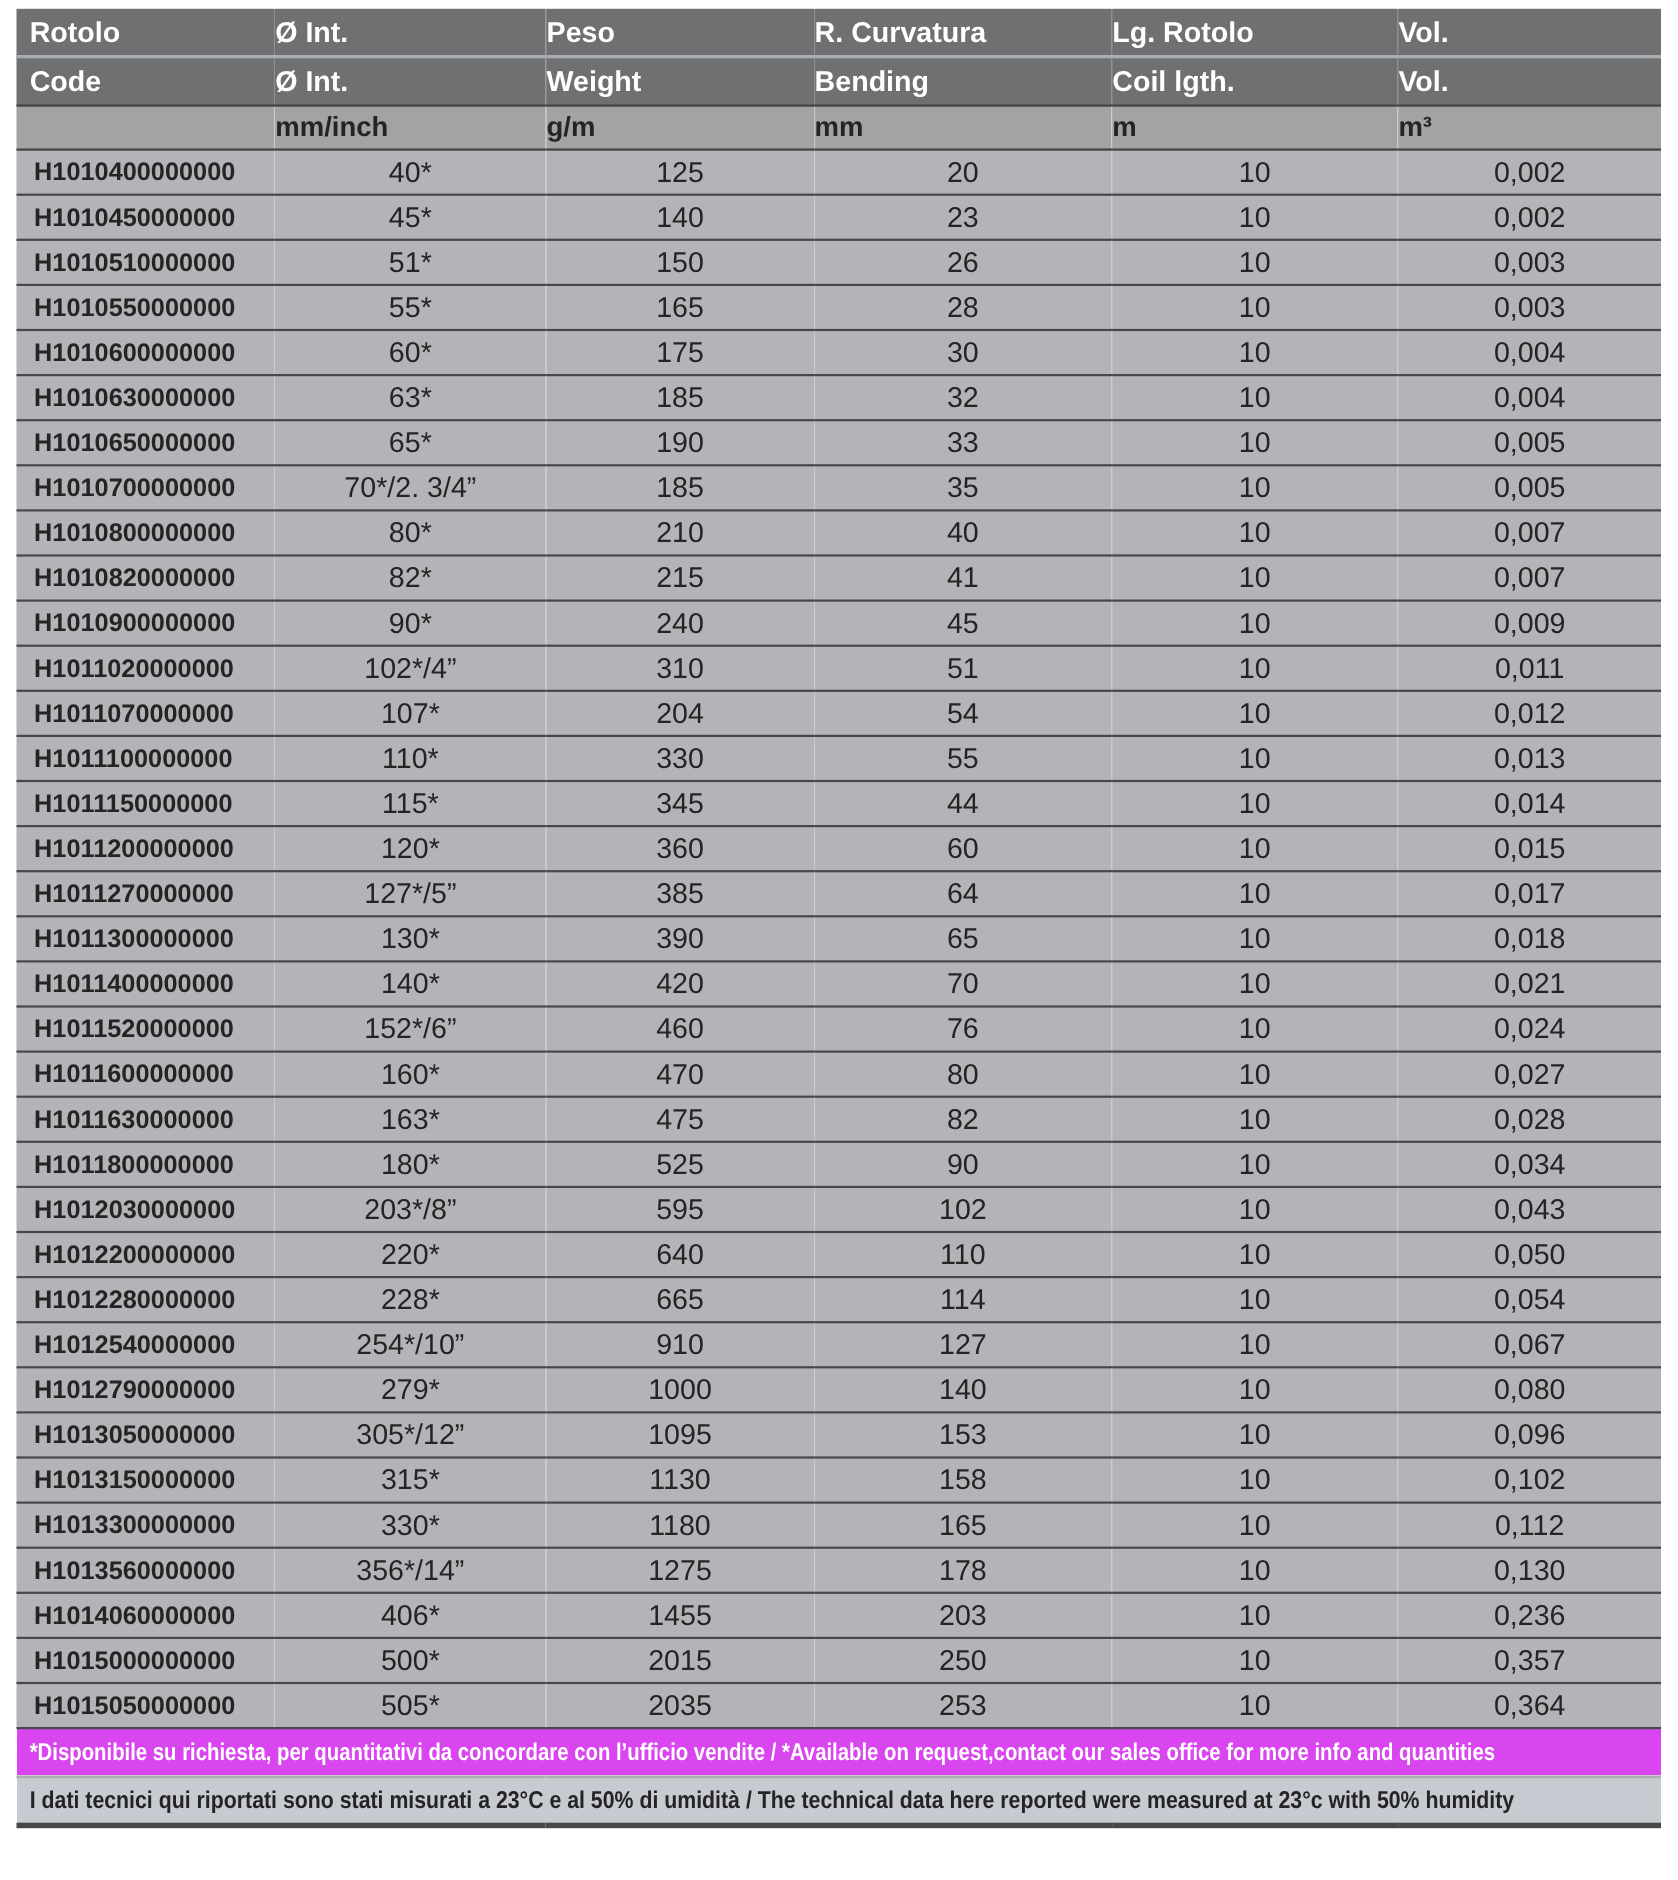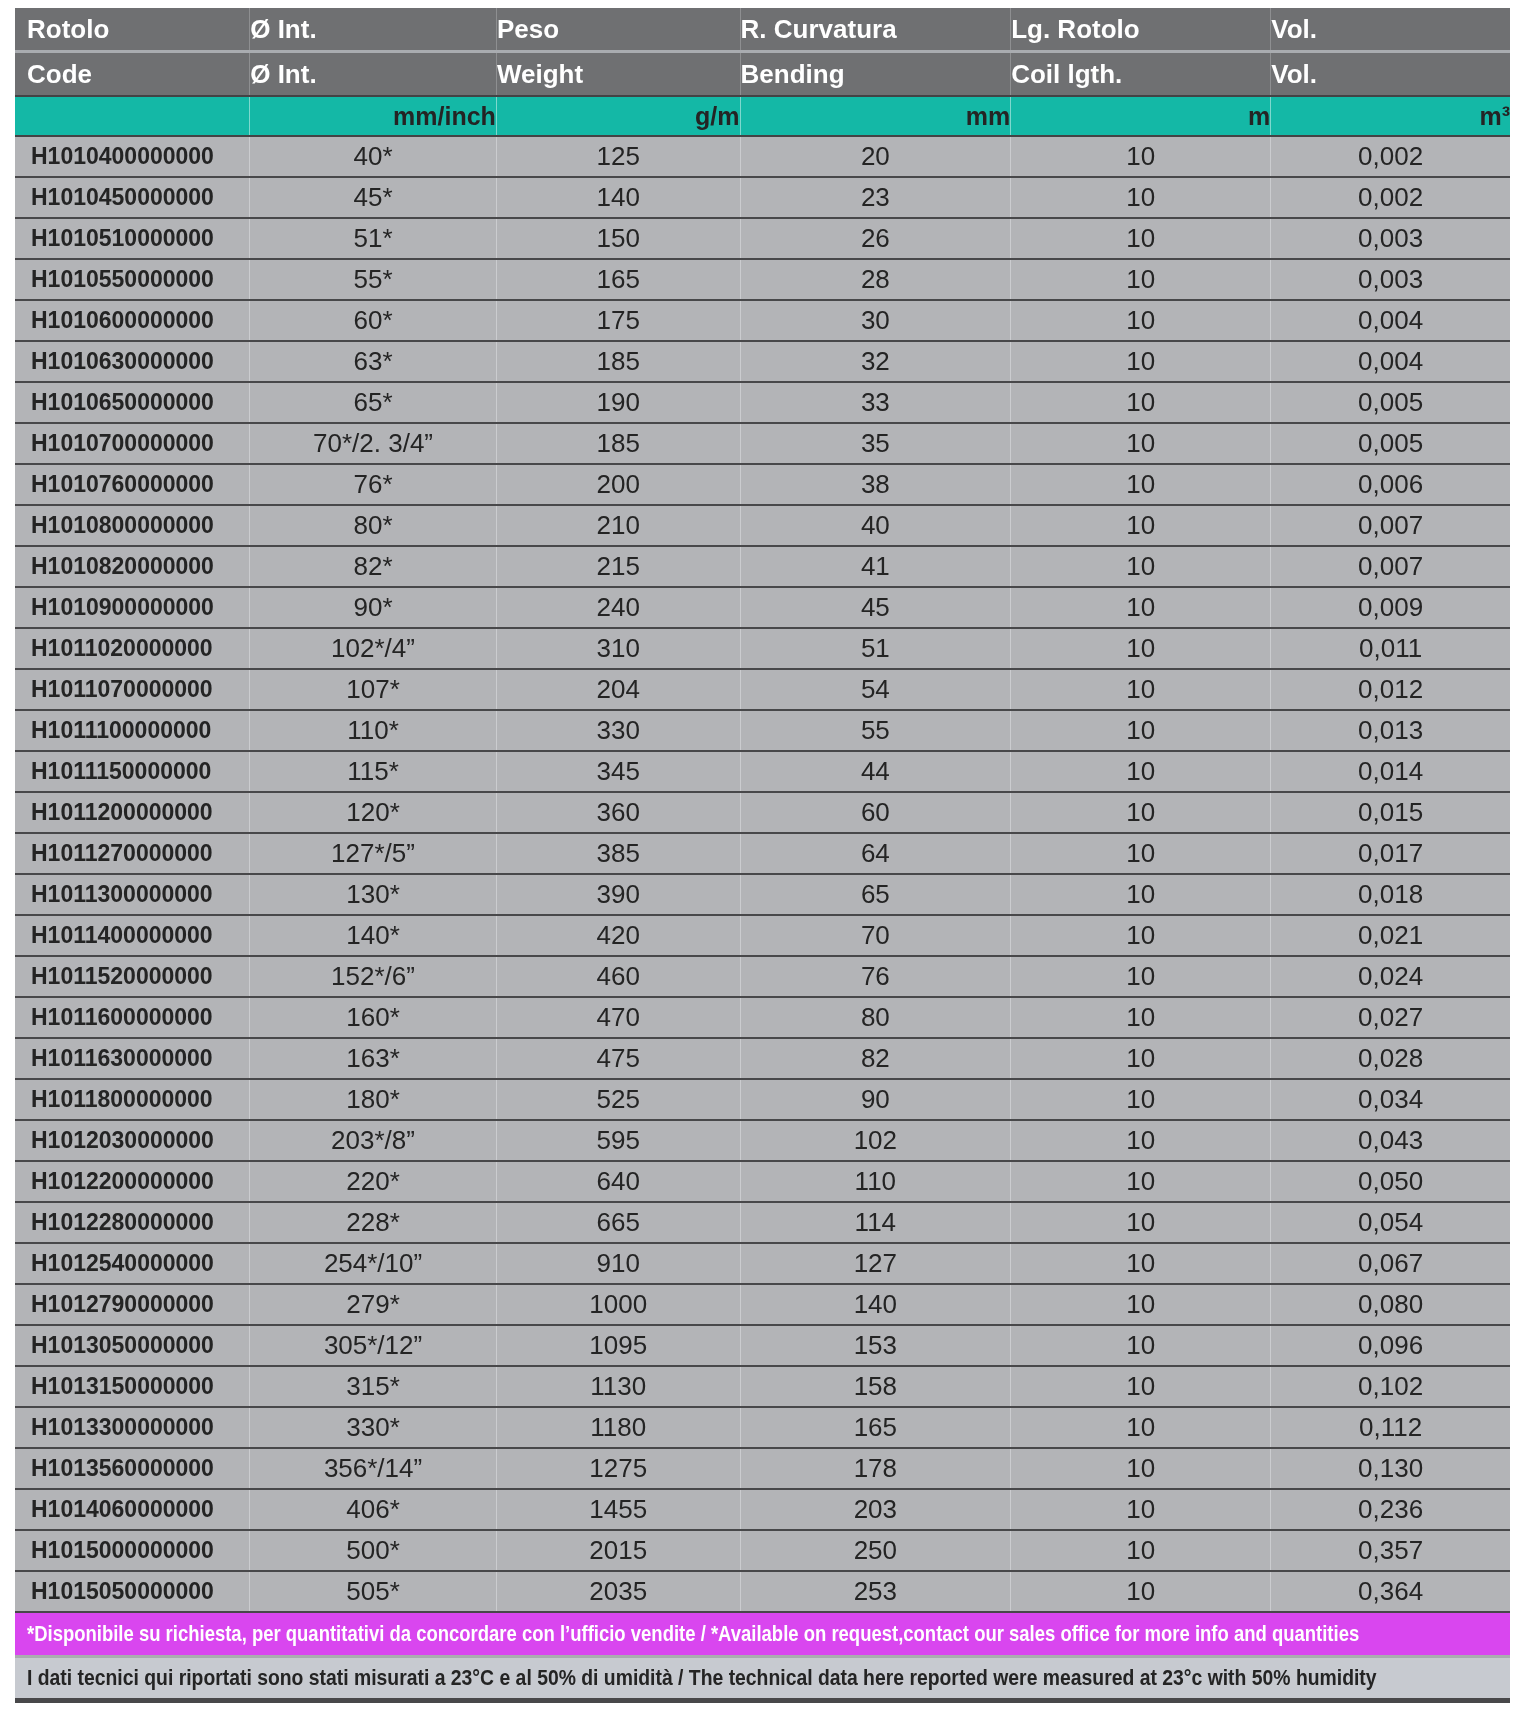--- a/index.html
+++ b/index.html
@@ -39,26 +39,26 @@
     padding: 0;
     white-space: nowrap;
   }
   tr.hdr th.c-left { text-align: left; padding-left: 12px; }
   tr.hdr-it th { border-bottom: 3px solid #a9acb0; }
   tr.hdr-en th { border-bottom: 2px solid #434345; }
   tr.hdr th + th { border-left: 1px solid rgba(255,255,255,0.22); }
 
   
   tr.units td {
-    background: #14b8a6;
+    background: #a3a3a3;
     color: #242424;
     font-weight: bold;
     font-size: 25px;
     height: 38px;
-    text-align: right;
+    text-align: left;
     padding: 0;
     border-bottom: 2px solid #434345;
   }
   tr.units td + td { border-left: 1px solid rgba(255,255,255,0.45); }
 
   
   tbody tr.data-row td {
     background: #b3b4b7;
     color: #242424;
     font-size: 26px;
@@ -216,28 +216,20 @@
 
   <tr class="data-row">
     <td class="c-code">H1010700000000</td>
     <td>70*/2. 3/4”</td>
     <td>185</td>
     <td>35</td>
     <td>10</td>
     <td>0,005</td>
   </tr>
 
-  <tr class="data-row">
-    <td class="c-code">H1010760000000</td>
-    <td>76*</td>
-    <td>200</td>
-    <td>38</td>
-    <td>10</td>
-    <td>0,006</td>
-  </tr>
 
   <tr class="data-row">
     <td class="c-code">H1010800000000</td>
     <td>80*</td>
     <td>210</td>
     <td>40</td>
     <td>10</td>
     <td>0,007</td>
   </tr>
 

